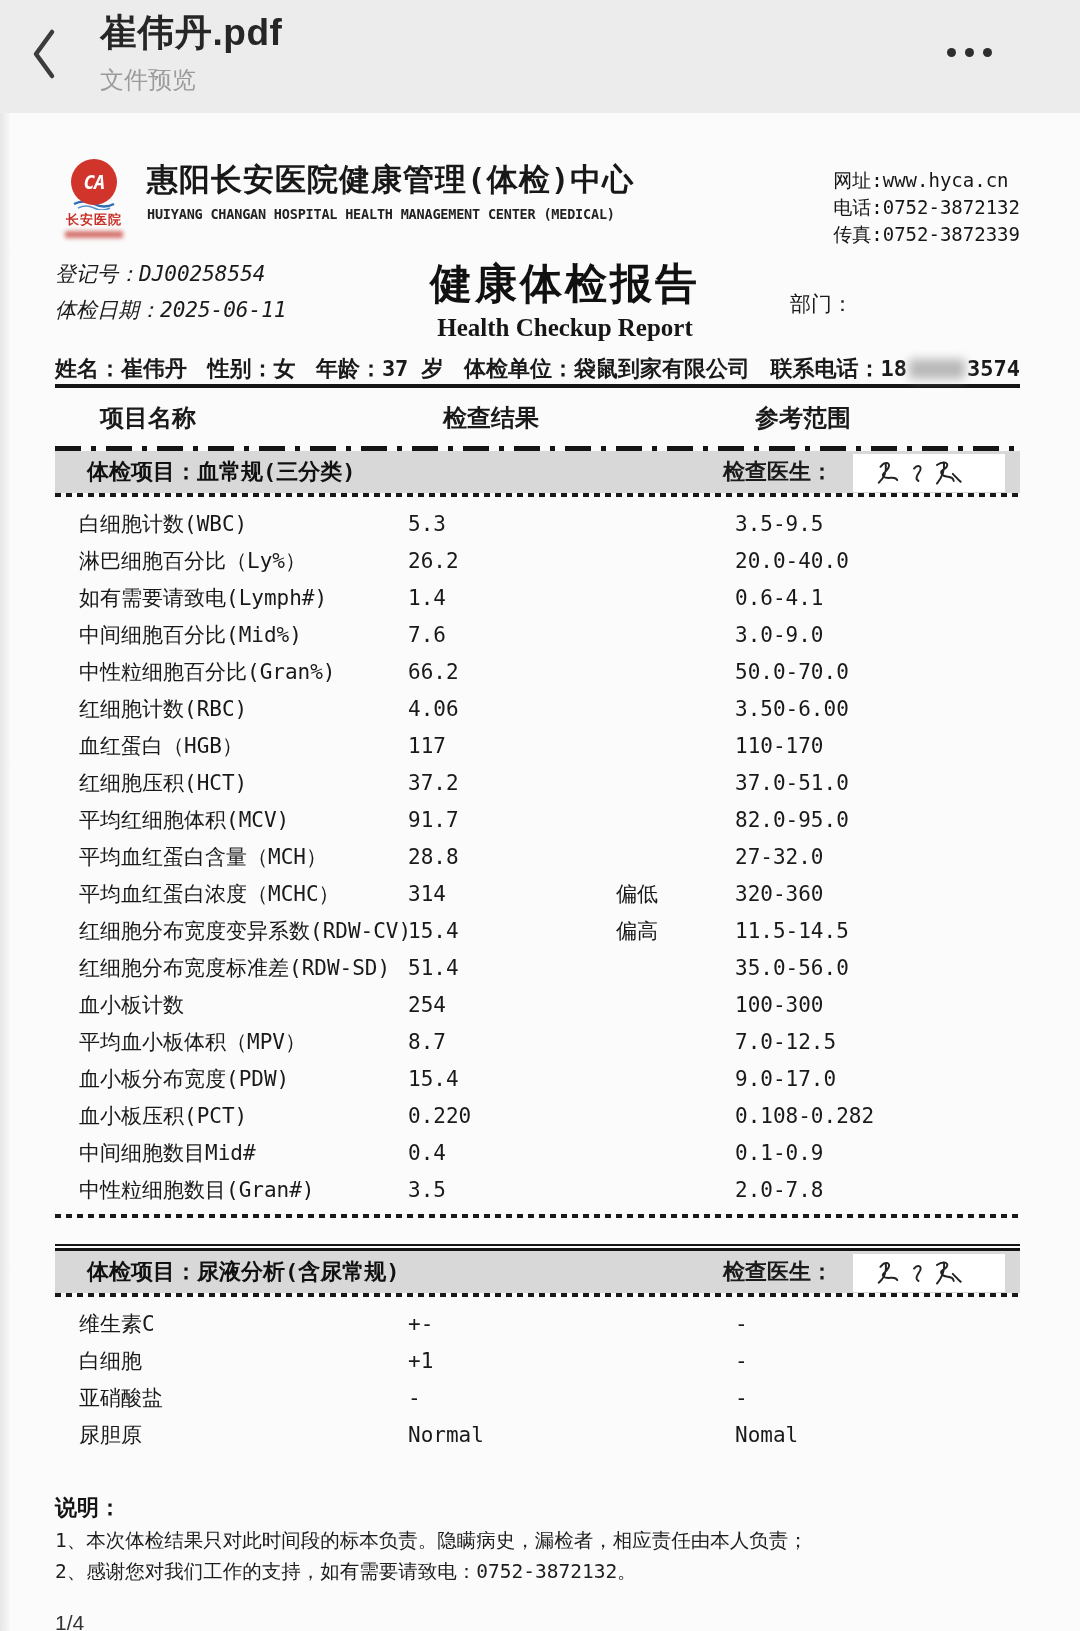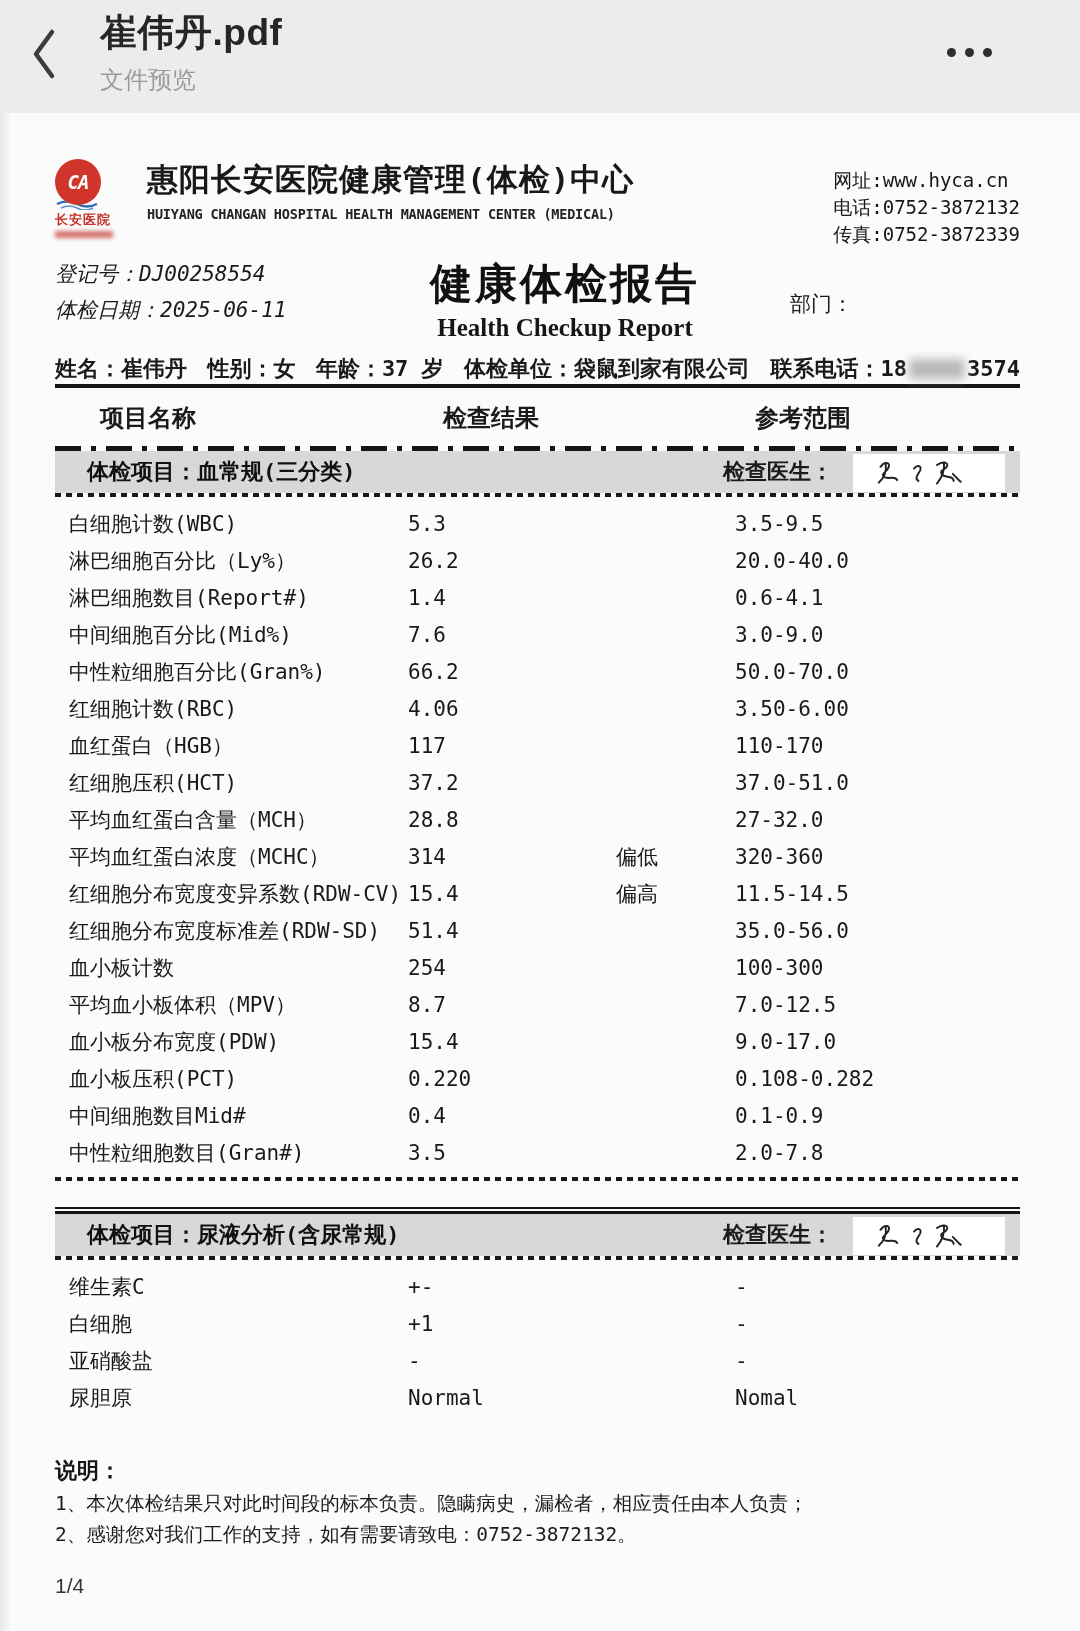--- a/index.html
+++ b/index.html
@@ -17,21 +17,21 @@
 
   
   .page { position:relative; height:1518px; background:#fbfbfb; }
   .page::before { content:''; position:absolute; left:0; top:0; bottom:0; width:10px;
                   background:linear-gradient(90deg,#e7e7e7,#f8f8f8); }
   .page-inner { padding:46px 60px 0 55px; font-family:"DejaVu Sans Mono","Liberation Mono",monospace; color:#1a1a1a; }
 
   
   .doc-header { display:flex; justify-content:space-between; align-items:flex-start; }
   .brand { display:flex; gap:14px; }
-  .logo { width:78px; display:flex; flex-direction:column; }
+  .logo { width:78px; display:flex; flex-direction:column; align-items:center; }
   .logo-circle { position:relative; width:46px; height:46px; border-radius:50%; background:#d0342b;
                  display:flex; align-items:center; justify-content:center;
                  color:#fff; font-weight:800; font-style:italic; font-size:19px; letter-spacing:-1px; }
   .logo-wave { margin-top:-7px; }
   .logo-cn { margin-top:1px; color:#c62f27; font-weight:800; font-size:13px; letter-spacing:1px; white-space:nowrap; }
   .logo-sub { width:58px; height:7px; margin-top:2px; background:#c8463e; filter:blur(2px); opacity:.75; }
   .brand-cn { font-size:31px; font-weight:900; color:#181818; letter-spacing:1px; white-space:nowrap; }
   .brand-en { margin-top:5px; font-size:13.5px; font-weight:700; color:#222; letter-spacing:-.2px; white-space:nowrap; }
   .contact { padding-top:8px; font-size:19px; line-height:27px; color:#161616; white-space:nowrap; }
 
@@ -68,21 +68,21 @@
   
   .section-bar { position:relative; height:42px; background:#d8d8d8; display:flex; align-items:center; }
   .section-title { margin-left:32px; font-size:22px; font-weight:700; color:#111; white-space:nowrap; }
   .doctor-label { position:absolute; left:668px; font-size:22px; font-weight:700; }
   .sig-box { position:absolute; left:798px; top:3px; width:152px; height:38px; background:#fff; display:flex; align-items:center; justify-content:center; }
 
   
   .rows { padding:8px 0 6px 0; }
   .trow { position:relative; height:37px; }
   .trow span { position:absolute; top:50%; transform:translateY(-50%); font-size:21px; color:#191919; white-space:nowrap; }
-  .c-name  { left:14px; }
+  .c-name  { left:24px; }
   .c-result{ left:353px; }
   .c-flag  { left:561px; }
   .c-range { left:680px; }
   .section-gap { height:26px; }
 
   
   .notes { margin-top:34px; }
   .notes-title { font-size:22px; font-weight:800; color:#141414; }
   .note-item { margin-top:5px; font-size:19.5px; line-height:26px; color:#1d1d1d; }
   .page-num { margin-top:26px; font-size:21px; color:#333; font-family:"Liberation Sans",sans-serif; }
@@ -184,21 +184,21 @@
             <span class="c-name">白细胞计数(WBC)</span>
             <span class="c-result">5.3</span>
             <span class="c-range">3.5-9.5</span>
           </div>
           <div class="trow">
             <span class="c-name">淋巴细胞百分比（Ly%）</span>
             <span class="c-result">26.2</span>
             <span class="c-range">20.0-40.0</span>
           </div>
           <div class="trow">
-            <span class="c-name">淋巴细胞数目(Report#)</span>
+            <span class="c-name">如有需要请致电(Lymph#)</span>
             <span class="c-result">1.4</span>
             <span class="c-range">0.6-4.1</span>
           </div>
           <div class="trow">
             <span class="c-name">中间细胞百分比(Mid%)</span>
             <span class="c-result">7.6</span>
             <span class="c-range">3.0-9.0</span>
           </div>
           <div class="trow">
             <span class="c-name">中性粒细胞百分比(Gran%)</span>
@@ -212,20 +212,25 @@
           </div>
           <div class="trow">
             <span class="c-name">血红蛋白（HGB）</span>
             <span class="c-result">117</span>
             <span class="c-range">110-170</span>
           </div>
           <div class="trow">
             <span class="c-name">红细胞压积(HCT)</span>
             <span class="c-result">37.2</span>
             <span class="c-range">37.0-51.0</span>
+          </div>
+          <div class="trow">
+            <span class="c-name">平均红细胞体积(MCV)</span>
+            <span class="c-result">91.7</span>
+            <span class="c-range">82.0-95.0</span>
           </div>
           <div class="trow">
             <span class="c-name">平均血红蛋白含量（MCH）</span>
             <span class="c-result">28.8</span>
             <span class="c-range">27-32.0</span>
           </div>
           <div class="trow">
             <span class="c-name">平均血红蛋白浓度（MCHC）</span>
             <span class="c-result">314</span>
             <span class="c-flag">偏低</span>

